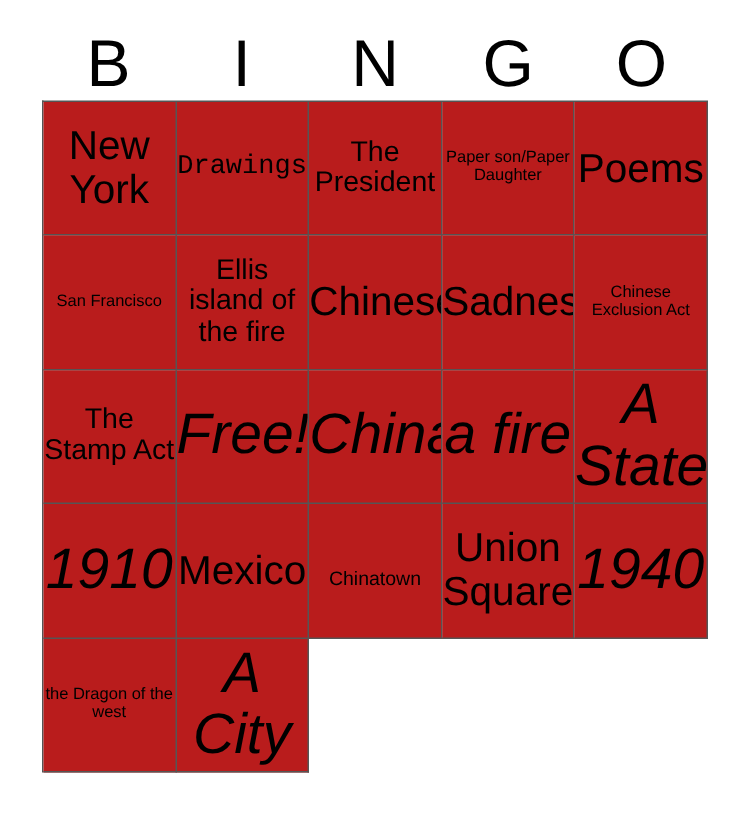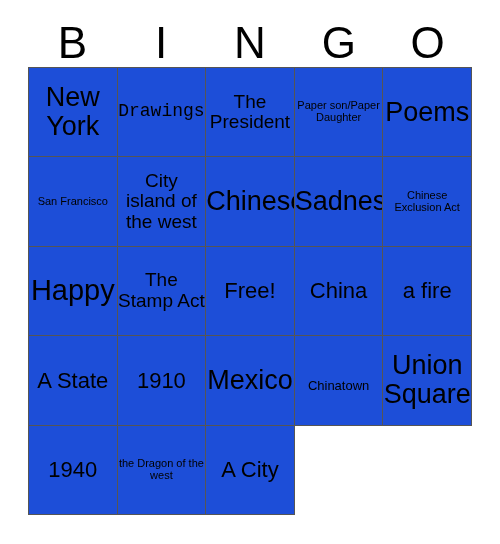--- a/index.html
+++ b/index.html
@@ -64,36 +64,36 @@
 
   .cell {
     border-right: 1.5px solid #555555;
     border-bottom: 1.5px solid #555555;
     box-sizing: border-box;
     display: flex;
     align-items: center;
     justify-content: center;
     text-align: center;
     overflow: hidden;
-    background: #1d4ed8;
+    background: #b91c1c;
     padding: 1px 0px;
   }
 
   .cell-text {
     display: block;
     width: 100%;
     text-align: center;
     color: #000000;
     line-height: 1.08;
     white-space: pre-line;
     word-break: normal;
   }
 
   
-  .s-xxl { font-size: 22px; }
+  .s-xxl { font-size: 38px; font-style: italic; }
   .s-xl  { font-size: 29px; }
   .s-lg  { font-size: 27px; }
   .s-md  { font-size: 19px; }
   .s-sm  { font-size: 18px; font-family: Liberation Mono, monospace; }
   .s-xs  { font-size: 11px; }
   .s-xxs { font-size: 13px; margin-top: 12px; }
 </style>
 </head>
 <body>
 
@@ -122,35 +122,32 @@
       <span class="cell-text s-xs">Paper son/Paper Daughter</span>
     </div>
     <div class="cell">
       <span class="cell-text s-lg">Poems</span>
     </div>
 
     <div class="cell">
       <span class="cell-text s-xs">San Francisco</span>
     </div>
     <div class="cell">
-      <span class="cell-text s-md">City island of the west</span>
+      <span class="cell-text s-md">Ellis island of the fire</span>
     </div>
     <div class="cell">
       <span class="cell-text s-lg">Chinese</span>
     </div>
     <div class="cell">
       <span class="cell-text s-lg">Sadness</span>
     </div>
     <div class="cell">
       <span class="cell-text s-xs">Chinese Exclusion Act</span>
     </div>
 
-    <div class="cell">
-      <span class="cell-text s-xl">Happy</span>
-    </div>
     <div class="cell">
       <span class="cell-text s-md">The Stamp Act</span>
     </div>
     <div class="cell">
       <span class="cell-text s-xxl">Free!</span>
     </div>
     <div class="cell">
       <span class="cell-text s-xxl">China</span>
     </div>
     <div class="cell">

